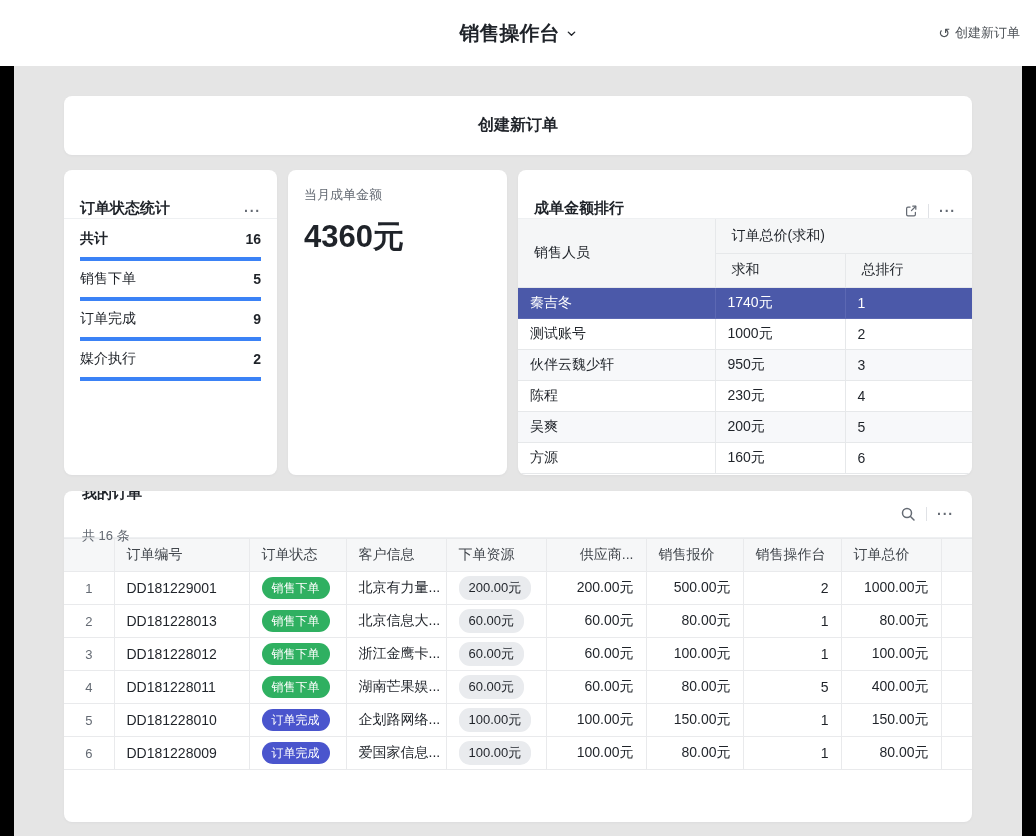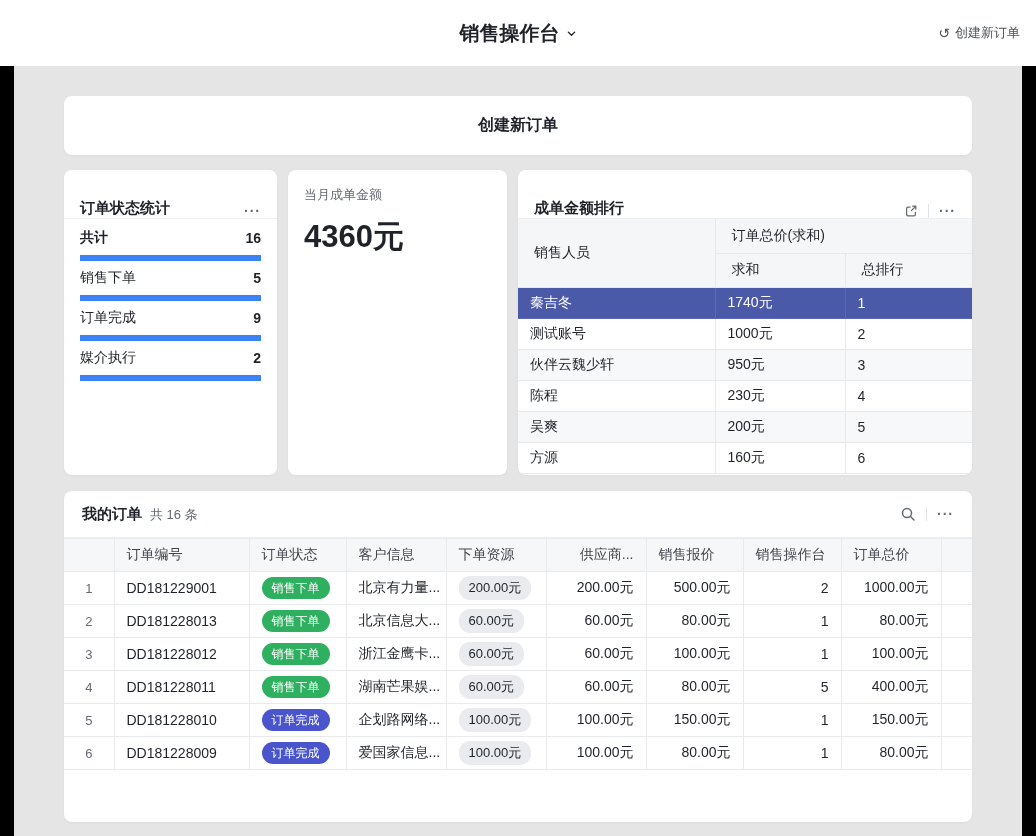--- a/index.html
+++ b/index.html
@@ -27,21 +27,21 @@
                padding:0 16px; border-bottom:1px solid #eef0f2; flex:0 0 auto; }
   .card-title { font-size:15px; font-weight:700; }
   .head-icons { display:flex; align-items:center; gap:10px; }
   .icon-btn { display:flex; align-items:center; justify-content:center; cursor:pointer; }
   .icon-more { color:#646a73; font-size:14px; font-weight:700; letter-spacing:1px; cursor:pointer; line-height:1; }
   .vdiv { width:1px; height:14px; background:#e0e2e6; }
   
   .card-status { width:213px; overflow:hidden; }
   .status-rows { padding:2px 16px 0; }
   .status-row { height:40px; display:flex; align-items:center; justify-content:space-between;
-                font-size:14px; border-bottom:6px solid #3b82f6; }
+                font-size:14px; border-bottom:4px solid #3b82f6; }
   .status-row .val { font-weight:700; }
   .status-row.total .lbl { font-weight:700; }
   
   .card-amount { width:219px; padding:16px; overflow:hidden; }
   .amount-label { font-size:13px; color:#646a73; }
   .amount-value { margin-top:12px; font-size:31px; font-weight:700; }
   
   .card-rank { flex:1; display:flex; flex-direction:column; overflow:hidden; }
   .rank-table { width:100%; border-collapse:collapse; table-layout:fixed; font-size:14px; }
   .rank-table th,.rank-table td { border:1px solid #e6e8ea; padding:0 12px; text-align:left; font-weight:400; }
@@ -49,21 +49,21 @@
   .rank-table td { height:31px; }
   .rank-table tr > *:first-child { border-left:none; }
   .rank-table tr > *:last-child { border-right:none; }
   .rank-table thead tr:first-child th { border-top:none; }
   .rank-table tr.stripe td { background:#f7f8fa; }
   .rank-table tr.hl td { background:var(--rank_highlight,#4b59a9); color:#fff; border-color:#5c68b3; font-weight:400; }
   
   .orders-card { margin-top:16px; height:331px; overflow:hidden; }
   .orders-head { height:47px; display:flex; align-items:center; justify-content:space-between;
                  padding:0 18px; border-bottom:1px solid #eef0f2; }
-  .orders-title-group { display:flex; align-items:baseline; gap:8px; }
+  .orders-title-group { display:flex; align-items:baseline; gap:24px;flex-direction:column; }
   .orders-count { font-size:13px; color:#646a73; font-weight:400; }
   .filter-row { height:47px; display:flex; align-items:center; padding:0 18px; gap:12px; }
   .filter-label { font-size:13px; color:#1f2329; }
   .select { height:32px; background:#fff; border:1px solid #d5d8dc; border-radius:6px;
             display:flex; align-items:center; justify-content:space-between;
             padding:0 10px; font-size:13px; color:#9ba0a8; cursor:pointer; }
   .select.w1 { width:155px; } .select.w2 { width:163px; }
   .orders-table { width:100%; border-collapse:collapse; table-layout:fixed; font-size:14px;border-radius:10px; }
   .orders-table th,.orders-table td { border:1px solid #e9eaec; height:33px; padding:0 12px;
                                       text-align:left; font-weight:400; white-space:nowrap; overflow:hidden; }

